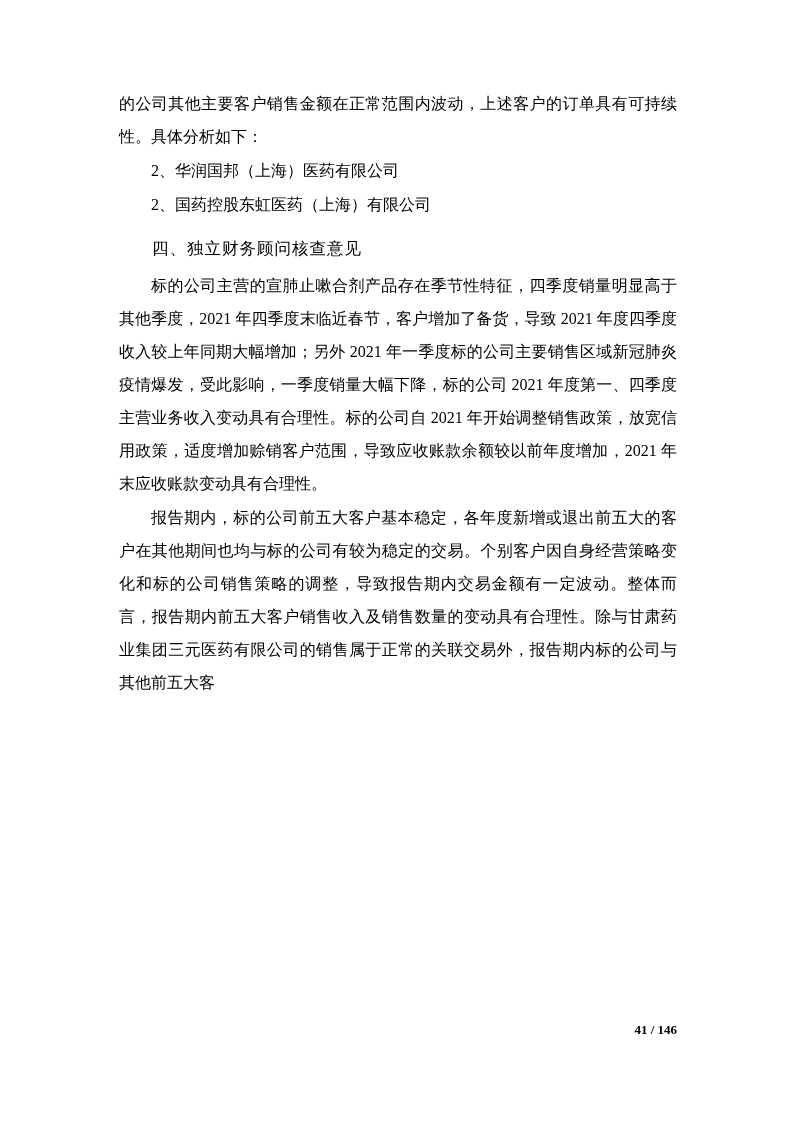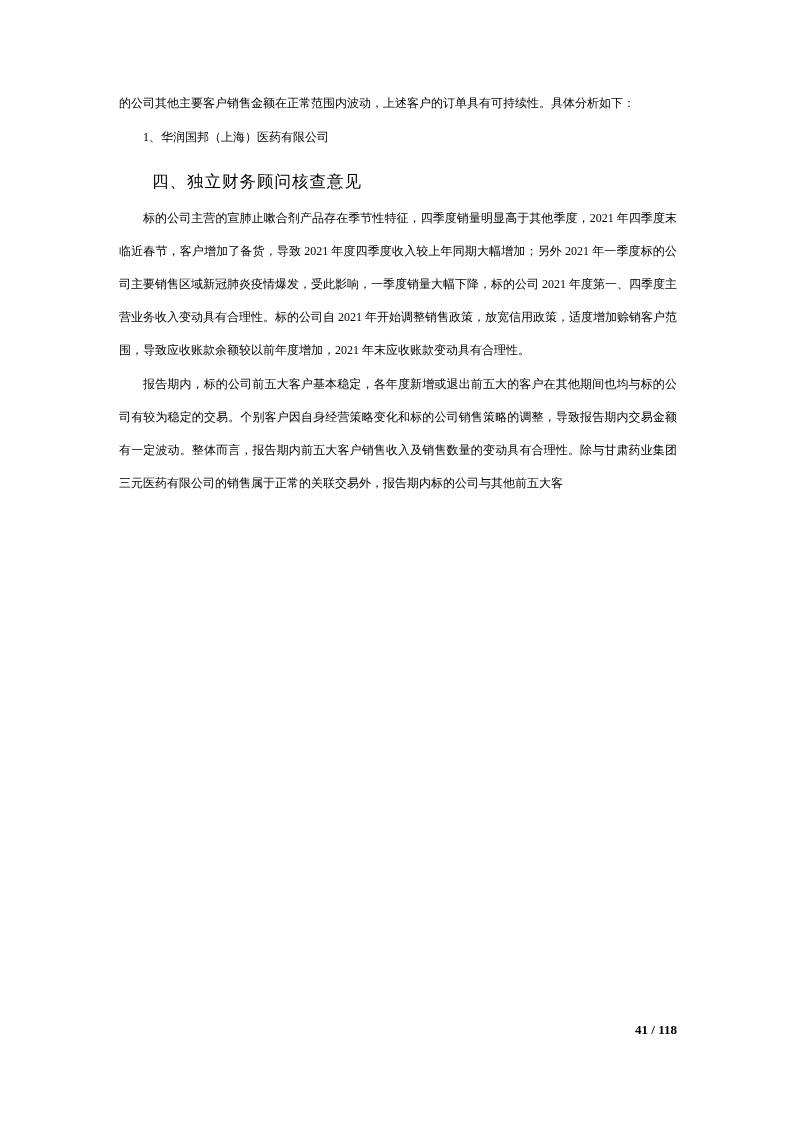--- a/index.html
+++ b/index.html
@@ -21,21 +21,21 @@
     background: #ffffff;
   }
   .content {
     position: absolute;
     left: 119px;
     top: 86px;
     width: 558px;
   }
   .para {
     margin: 1px 0;
-    font-size: 12px;
+    font-size: 16px;
     line-height: 33px;
     text-align: justify;
     text-justify: inter-character;
     text-align-last: left;
     word-break: break-all;
   }
   .indent {
     text-indent: 2em;
   }
   .no-indent {
@@ -60,19 +60,20 @@
     font-weight: bold;
     font-family: "Liberation Serif", "DejaVu Serif", serif;
   }
 </style>
 </head>
 <body>
 
 <div class="sheet">
   <div class="content">
     <p class="para no-indent">的公司其他主要客户销售金额在正常范围内波动，上述客户的订单具有可持续性。具体分析如下：</p>
-    <p class="para indent">1、华润国邦（上海）医药有限公司</p>
+    <p class="para indent">2、华润国邦（上海）医药有限公司</p>
+    <p class="para indent">2、国药控股东虹医药（上海）有限公司</p>
     <h2 class="heading">四、独立财务顾问核查意见</h2>
     <p class="para indent">标的公司主营的宣肺止嗽合剂产品存在季节性特征，四季度销量明显高于其他季度，2021 年四季度末临近春节，客户增加了备货，导致 2021 年度四季度收入较上年同期大幅增加；另外 2021 年一季度标的公司主要销售区域新冠肺炎疫情爆发，受此影响，一季度销量大幅下降，标的公司 2021 年度第一、四季度主营业务收入变动具有合理性。标的公司自 2021 年开始调整销售政策，放宽信用政策，适度增加赊销客户范围，导致应收账款余额较以前年度增加，2021 年末应收账款变动具有合理性。</p>
     <p class="para indent">报告期内，标的公司前五大客户基本稳定，各年度新增或退出前五大的客户在其他期间也均与标的公司有较为稳定的交易。个别客户因自身经营策略变化和标的公司销售策略的调整，导致报告期内交易金额有一定波动。整体而言，报告期内前五大客户销售收入及销售数量的变动具有合理性。除与甘肃药业集团三元医药有限公司的销售属于正常的关联交易外，报告期内标的公司与其他前五大客</p>
   </div>
-  <div class="footer">41 / 118</div>
+  <div class="footer">41 / 146</div>
 </div>
 
 </body></html>

